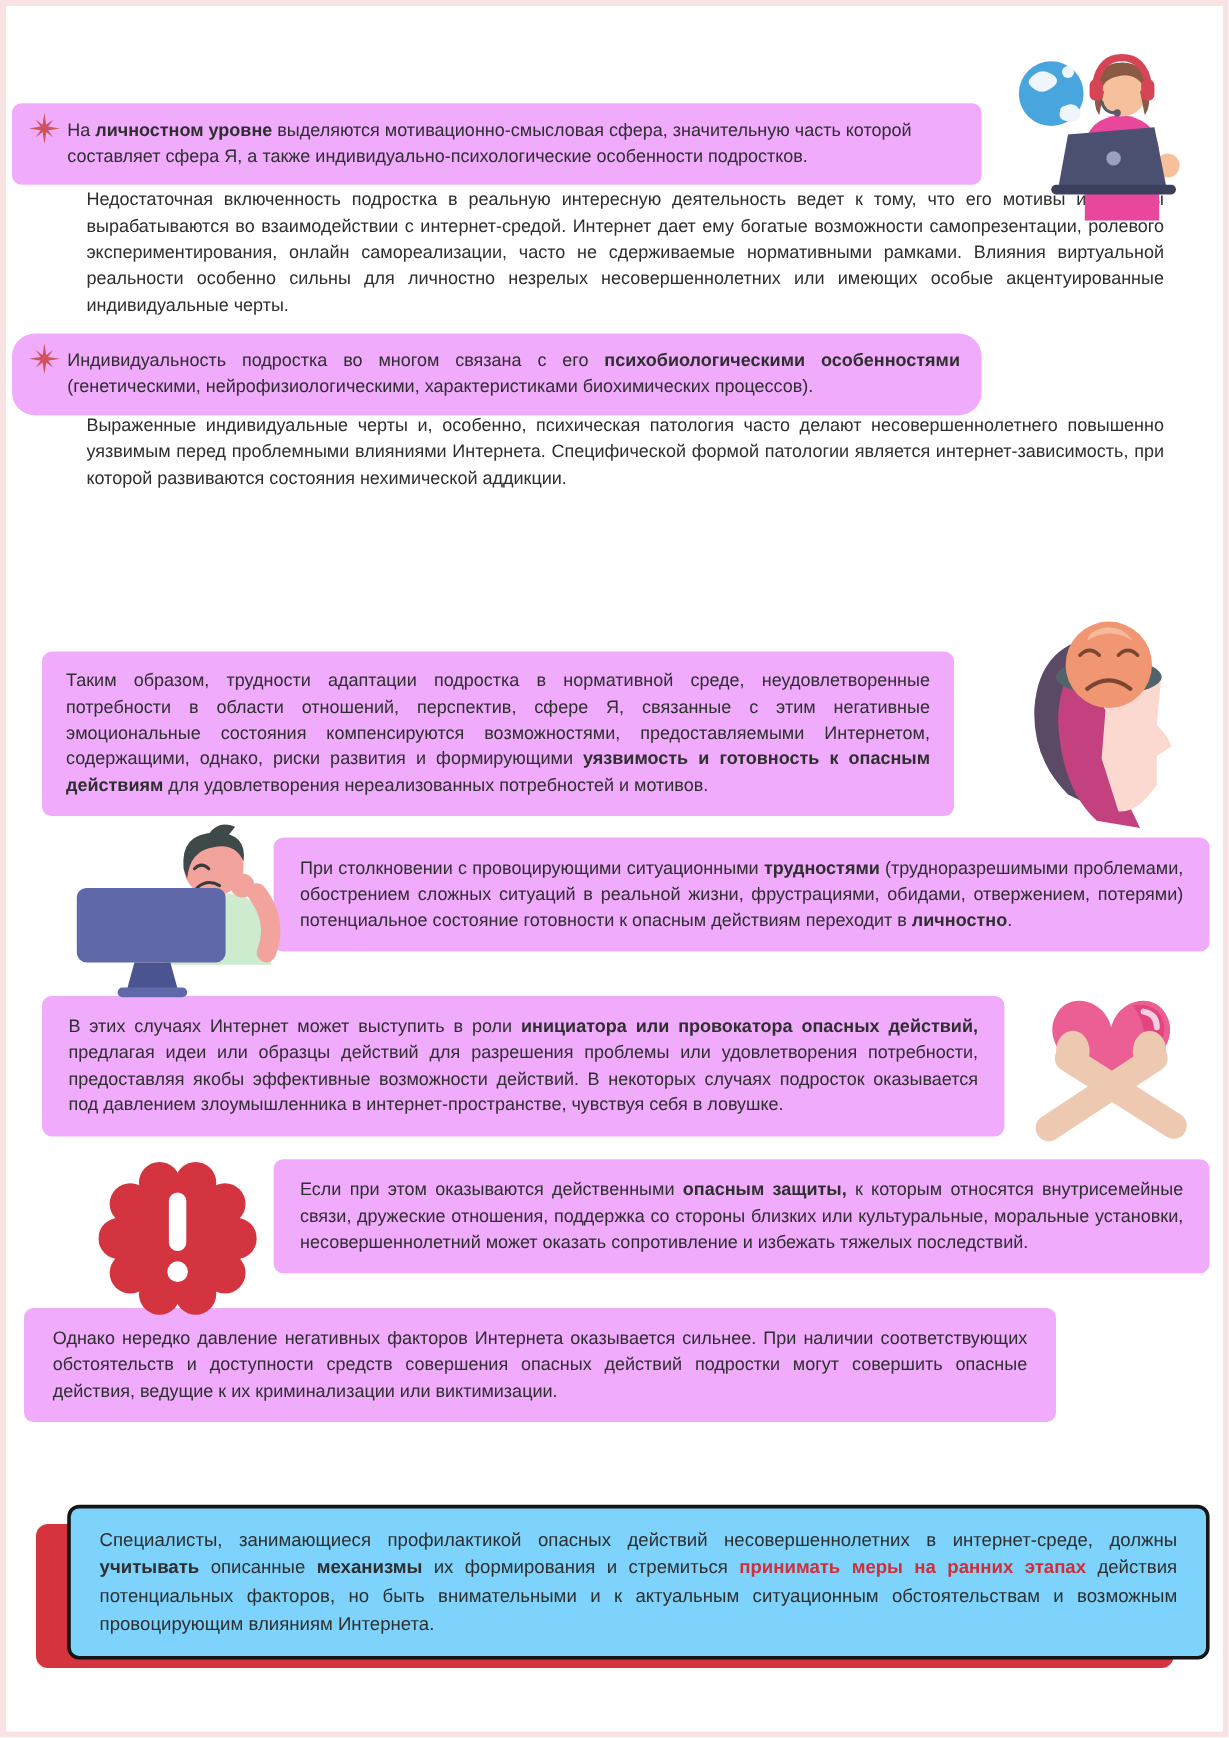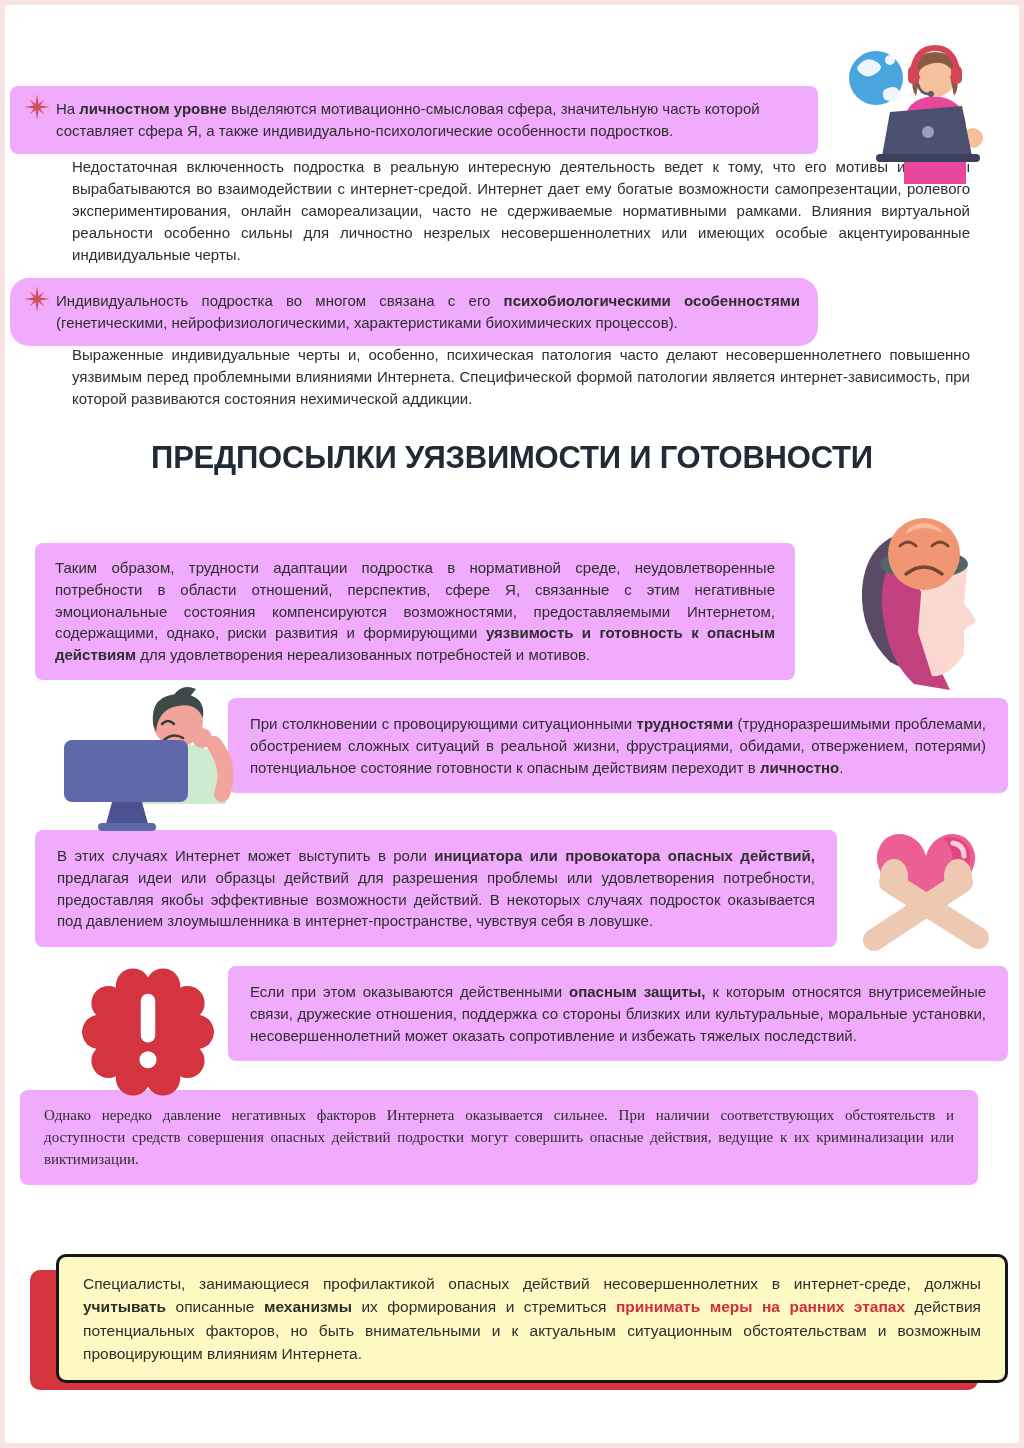--- a/index.html
+++ b/index.html
@@ -12,21 +12,21 @@
   .para{position:absolute;font-size:15px;line-height:1.46;text-align:justify;z-index:2;}
   .b{font-weight:bold;}
   .br{font-weight:bold;color:#d02f3a;}
   .bigtitle{position:absolute;left:0;width:100%;text-align:center;font-weight:800;
             font-size:31px;line-height:1.26;color:#222b35;letter-spacing:-0.2px;z-index:2;}
   .illu{position:absolute;z-index:3;}
   .star{position:absolute;width:26px;height:26px;z-index:4;}
   .redshadow{position:absolute;left:30px;top:1270px;width:948px;height:120px;border-radius:10px;
              background:#d5343f;z-index:2;}
   .finalbox{position:absolute;left:56px;top:1254px;width:952px;box-sizing:border-box;
-            background:#fef9c3;border:3px solid #161616;border-radius:10px;
+            background:#7dd3fc;border:3px solid #161616;border-radius:10px;
             padding:15px 24px;font-size:15.5px;line-height:1.5;text-align:justify;z-index:3;}
   .withstar{padding-left:46px;}
 </style>
 </head>
 <body>
 
 <div class="page">
   <div class="frame"></div>
 
   <div class="illu" style="left:838px;top:34px;width:154px;height:150px;">
@@ -72,21 +72,20 @@
         <path d="M12 0 L13.6 10.4 L24 12 L13.6 13.6 L12 24 L10.4 13.6 L0 12 L10.4 10.4 Z"></path>
         <path d="M12 2.5 L13.3 10.7 L21.5 12 L13.3 13.3 L12 21.5 L10.7 13.3 L2.5 12 L10.7 10.7 Z" transform="rotate(45 12 12)"></path>
       </g>
     </svg>
     <span>Индивидуальность подростка во многом связана с его </span><span class="b">психобиологическими особенностями</span><span> (генетическими, нейрофизиологическими, характеристиками биохимических процессов).</span>
   </div>
 
   <div class="para" style="left:72px;top:344px;width:898px;">Выраженные индивидуальные черты и, особенно, психическая патология часто делают несовершеннолетнего повышенно уязвимым перед проблемными влияниями Интернета. Специфической формой патологии является интернет-зависимость, при которой развиваются состояния нехимической аддикции.</div>
 
   <div class="bigtitle" style="top:438px;">
-    <div>ПРЕДПОСЫЛКИ УЯЗВИМОСТИ И ГОТОВНОСТИ</div>
   </div>
 
   <div class="pinkbox justify" style="left:35px;top:543px;width:760px;padding:14px 20px;">
     <span>Таким образом, трудности адаптации подростка в нормативной среде, неудовлетворенные потребности в области отношений, перспектив, сфере Я, связанные с этим негативные эмоциональные состояния компенсируются возможностями, предоставляемыми Интернетом, содержащими, однако, риски развития и формирующими </span><span class="b">уязвимость и готовность к опасным действиям</span><span> для удовлетворения нереализованных потребностей и мотивов.</span>
   </div>
 
   <div class="illu" style="left:836px;top:512px;width:168px;height:180px;">
     <svg width="168" height="180" viewBox="0 0 168 180">
       <path d="M84 18 Q30 22 26 78 Q24 120 54 150 L78 162 L70 100 L60 60 Z" fill="#5a4a66"></path>
       <path d="M60 40 Q40 70 48 110 Q54 150 78 172 L114 178 L96 140 L88 84 Z" fill="#c2417e"></path>
@@ -153,20 +152,20 @@
       </g>
       <rect x="44.5" y="21" width="11" height="37" rx="5.5" fill="#ffffff"></rect>
       <circle cx="50" cy="71" r="6.5" fill="#ffffff"></circle>
     </svg>
   </div>
 
   <div class="pinkbox justify" style="left:228px;top:966px;width:780px;padding:15px 22px;">
     <span>Если при этом оказываются действенными </span><span class="b">опасным защиты,</span><span> к которым относятся внутрисемейные связи, дружеские отношения, поддержка со стороны близких или культуральные, моральные установки, несовершеннолетний может оказать сопротивление и избежать тяжелых последствий.</span>
   </div>
 
-  <div class="pinkbox justify" style="left:20px;top:1090px;width:958px;padding:15px 24px;font-family:Liberation Serif, serif;"><span>Однако нередко давление негативных факторов Интернета оказывается сильнее. При наличии соответствующих обстоятельств и доступности средств совершения опасных действий подростки могут совершить опасные действия, ведущие к их криминализации или виктимизации.</span></div>
+  <div class="pinkbox justify" style="left:20px;top:1090px;width:860px;padding:15px 24px;"><span>Однако нередко давление негативных факторов Интернета оказывается сильнее. При наличии соответствующих обстоятельств и доступности средств совершения опасных действий подростки могут совершить опасные действия, ведущие к их криминализации или виктимизации.</span></div>
 
 
   <div class="redshadow"></div>
   <div class="finalbox">
     <span>Специалисты, занимающиеся профилактикой опасных действий несовершеннолетних в интернет-среде, должны </span><span class="b">учитывать</span><span> описанные </span><span class="b">механизмы</span><span> их формирования и стремиться </span><span class="br">принимать меры на ранних этапах</span><span> действия потенциальных факторов, но быть внимательными и к актуальным ситуационным обстоятельствам и возможным провоцирующим влияниям Интернета.</span>
   </div>
 </div>
 
 </body></html>

